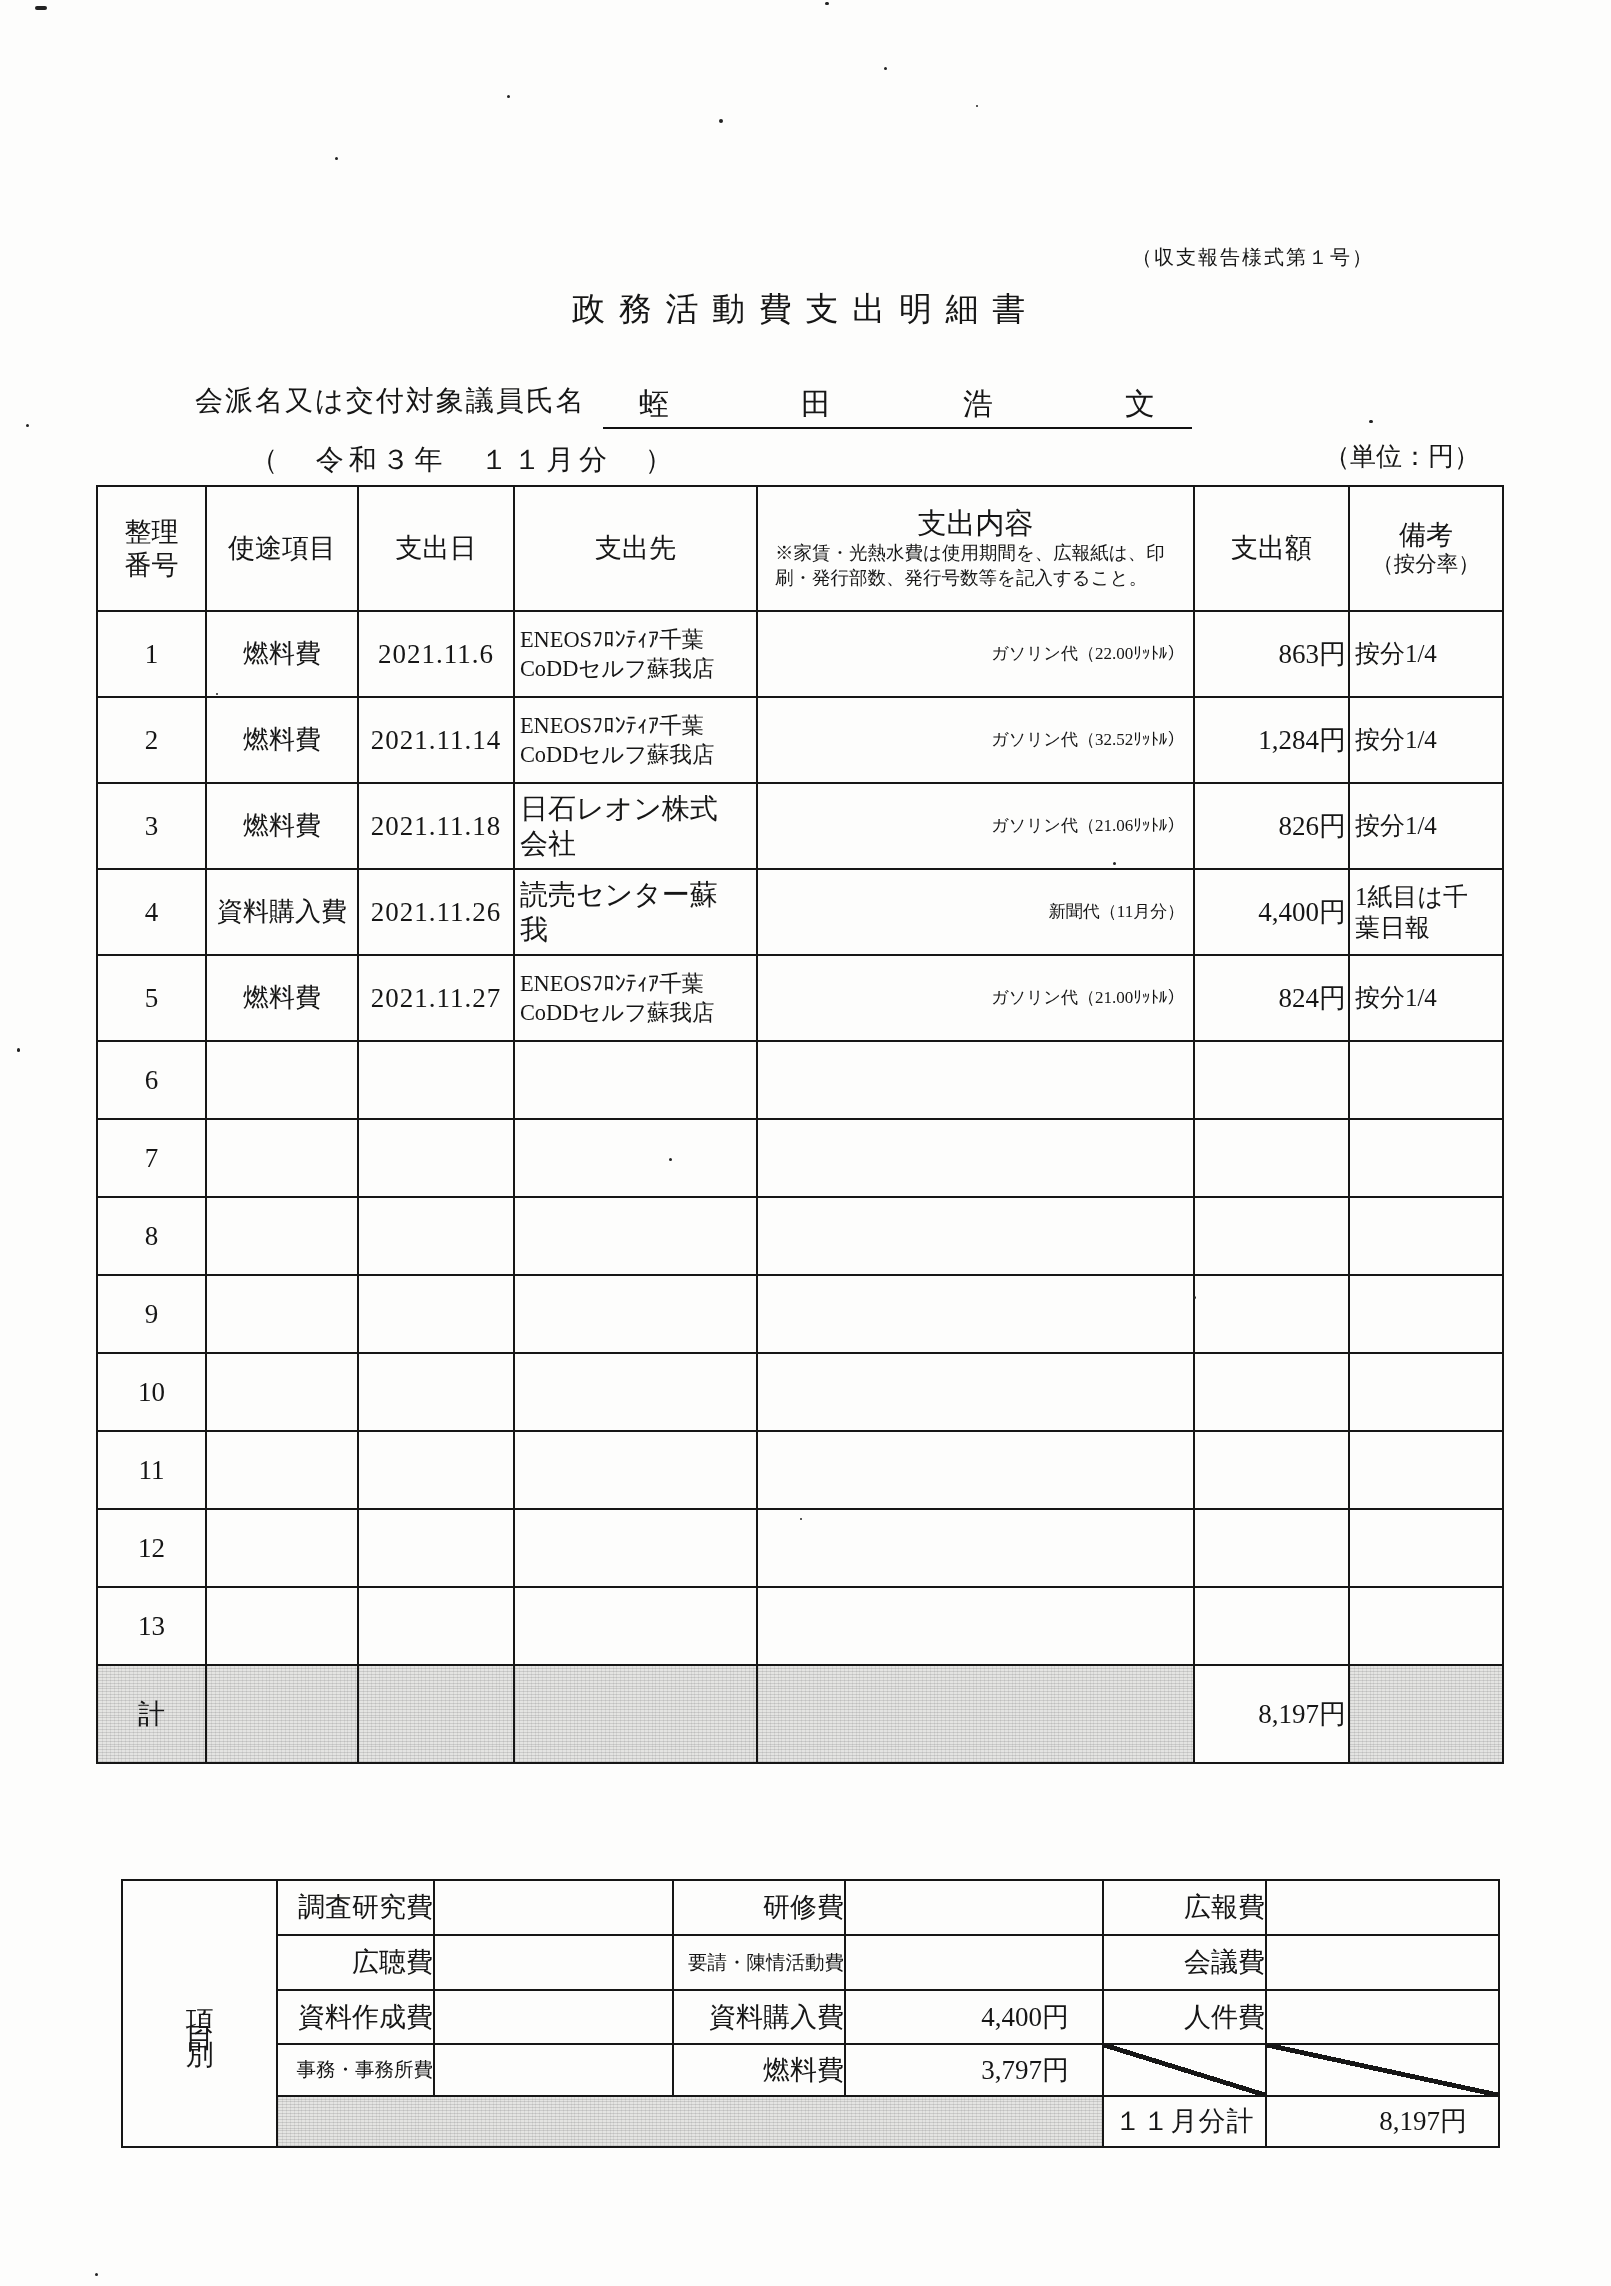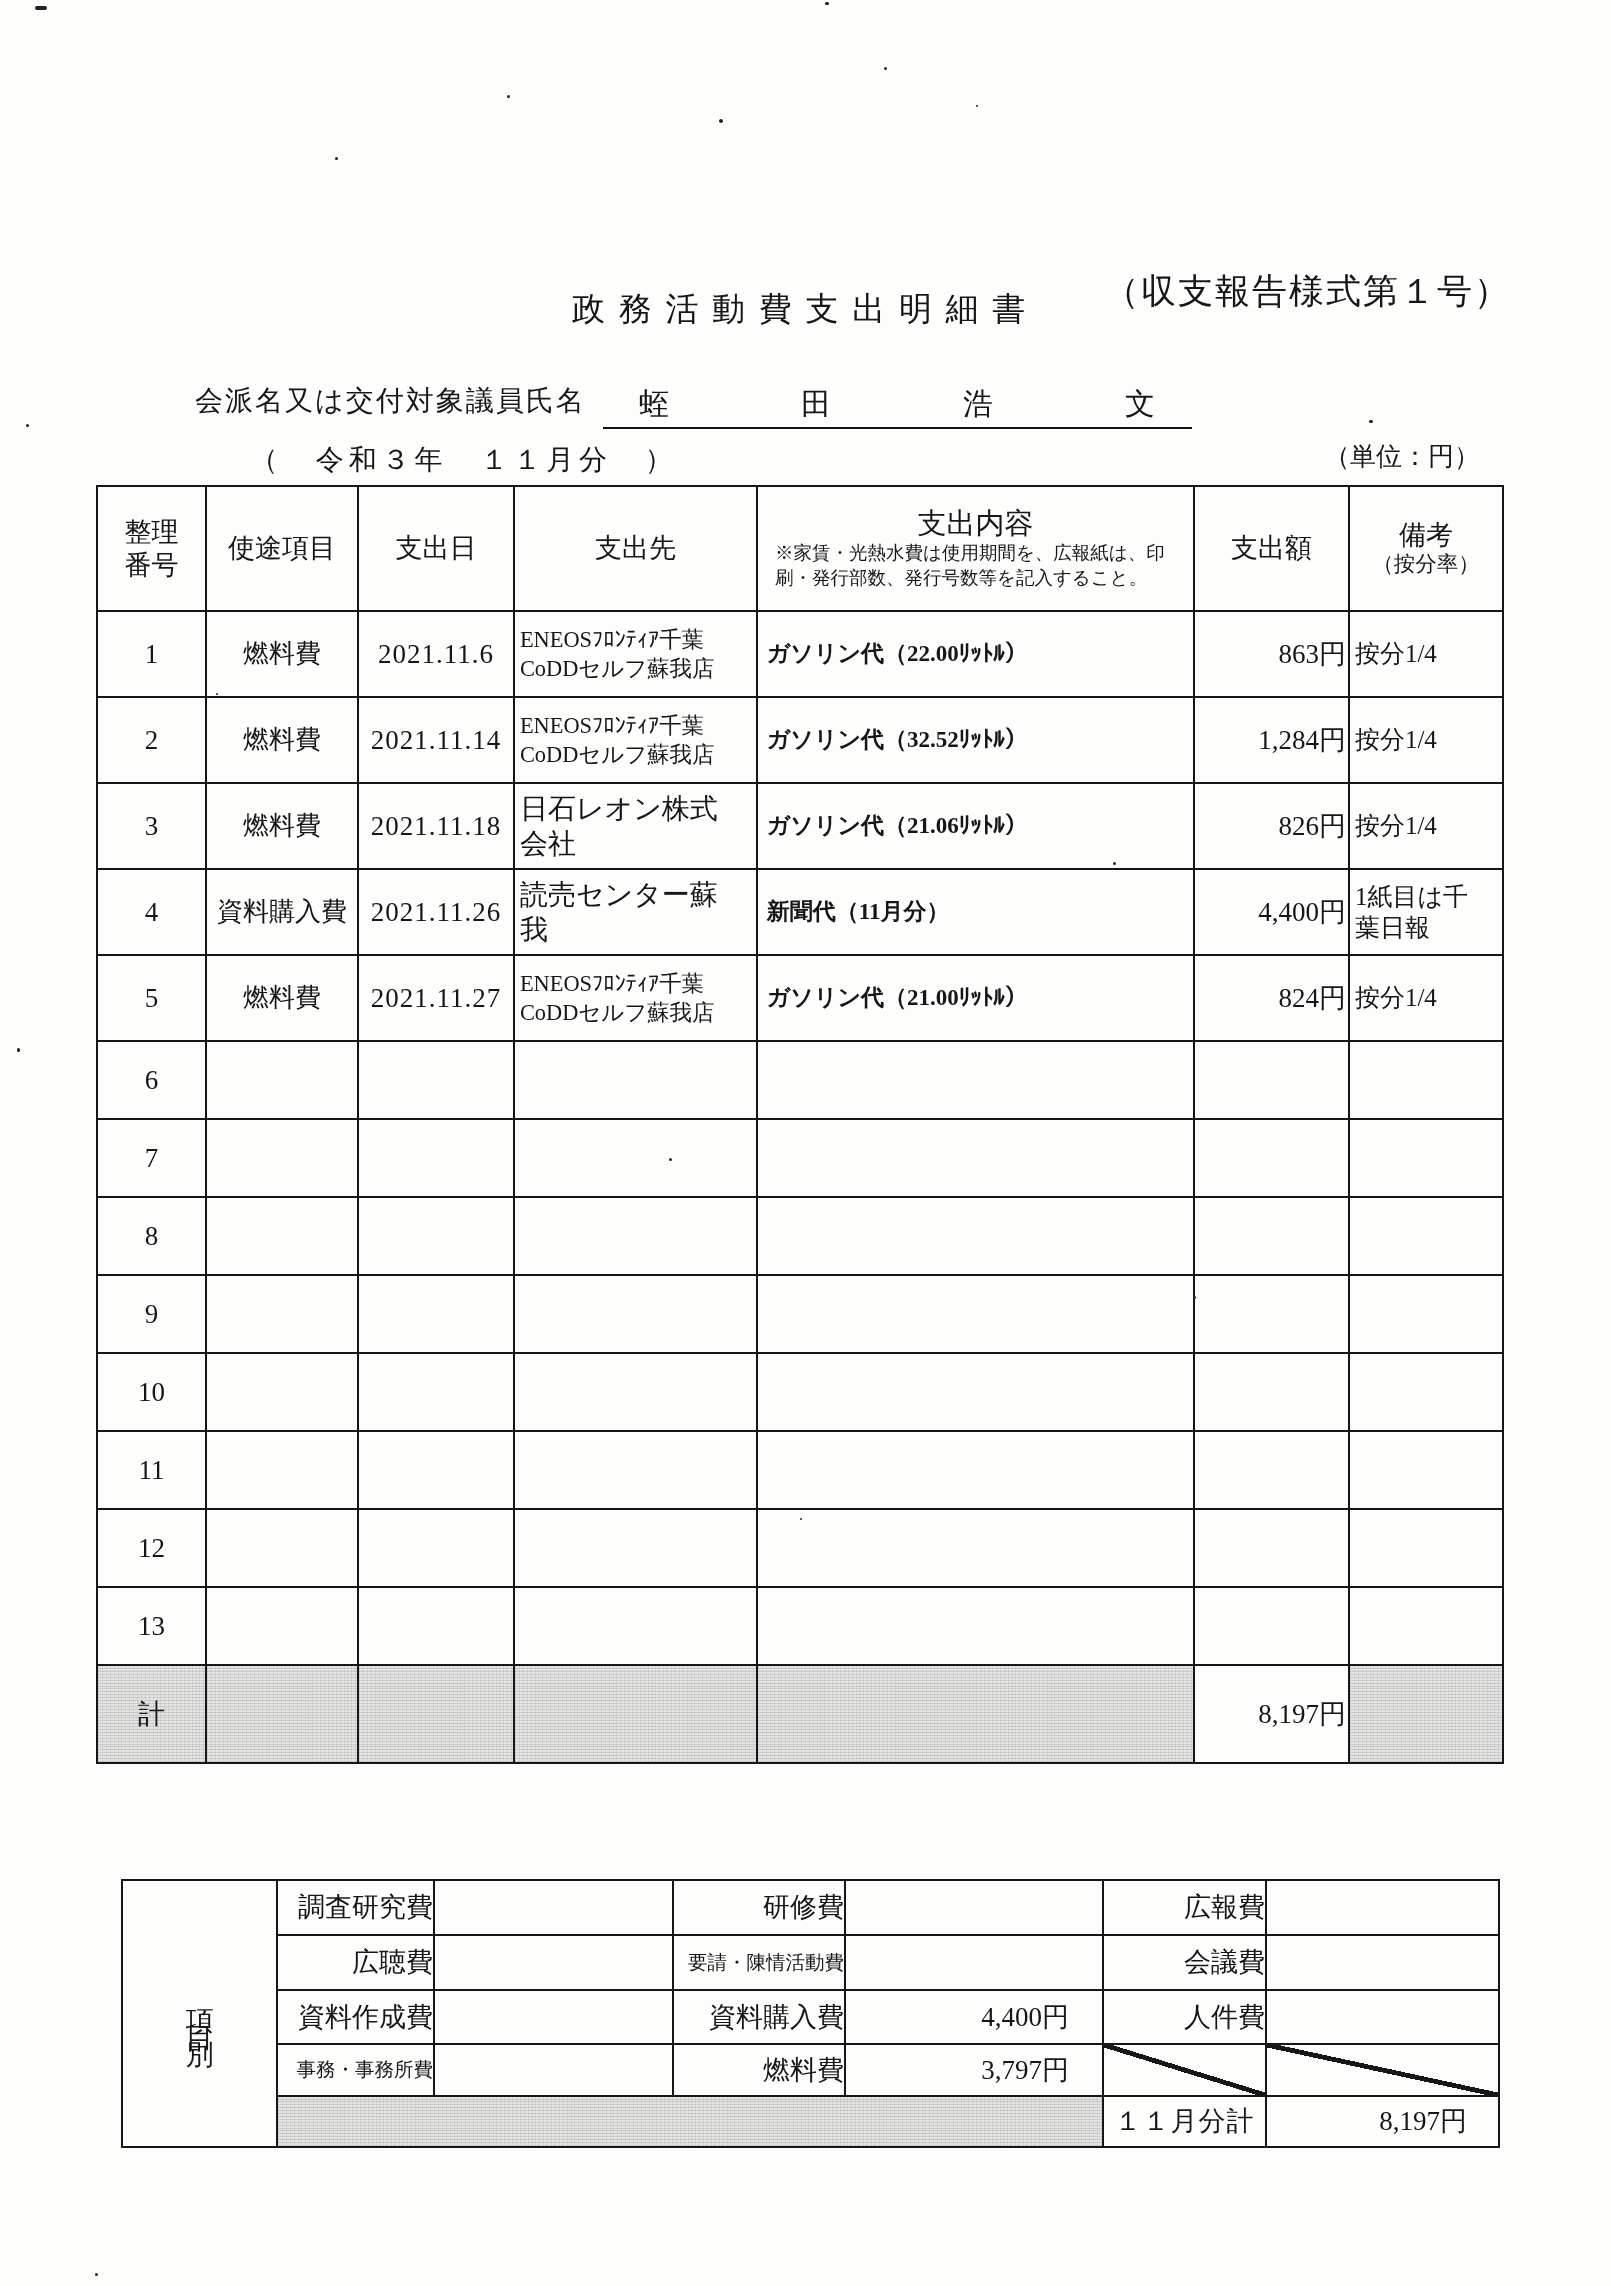--- a/index.html
+++ b/index.html
@@ -1,19 +1,19 @@
 <!DOCTYPE html>
 <html><head>
 <meta charset="utf-8">
 <style>
   html,body{margin:0;padding:0;background:#ffffff;}
   .page{position:relative;width:1611px;height:2287px;background:#fdfdfc;overflow:hidden;
         font-family:"Liberation Serif","DejaVu Serif",serif;color:#161616;}
 
-  .form-note{position:absolute;top:244px;left:1104px;font-size:35px;letter-spacing:2px;margin-top:24px;}
+  .form-note{position:absolute;top:244px;left:1132px;font-size:20px;letter-spacing:2px;}
   .doc-title{position:absolute;top:287px;left:0;width:100%;text-align:center;font-size:33px;letter-spacing:13.7px;}
   .name-label{position:absolute;top:382px;left:195px;font-size:28px;letter-spacing:2px;}
   .name-underline{position:absolute;top:388px;left:603px;width:589px;height:39px;border-bottom:2.9px solid #111;}
   .name-value{position:absolute;top:384px;left:639px;font-size:30px;letter-spacing:51px;white-space:nowrap;}
   .period-line{position:absolute;top:441px;left:250px;font-size:28px;letter-spacing:4.9px;}
   .unit-note{position:absolute;top:439px;left:1324px;font-size:26px;}
 
   table{border-collapse:collapse;table-layout:fixed;}
   td,th{border:2px solid #161616;vertical-align:middle;overflow:hidden;line-height:1.2;
         font-weight:normal;padding:0;}
@@ -28,21 +28,21 @@
   .h-cell{font-size:27px;text-align:center;white-space:pre-line;}
   .h-desc-title{font-size:29px;text-align:center;margin-bottom:0;}
   .h-desc-note{font-size:18.5px;text-align:left;line-height:1.35;padding:0 17px;}
   .h-sub{display:block;font-size:21.5px;}
 
   .c-no{font-size:27px;text-align:center;}
   .c-cat{font-size:26px;text-align:center;}
   .c-date{font-size:27px;text-align:center;letter-spacing:1px;}
   .c-payee{font-size:22.4px;text-align:left;padding:2px 4.9px;line-height:1.3;white-space:pre-line;}
   .c-payee-lg{font-size:28px;line-height:1.25;}
-  .c-desc{font-size:23px;text-align:left;padding:2px 8.8px;font-weight:bold;}
+  .c-desc{font-size:17px;text-align:right;padding:2px 8.8px;}
   .c-amt{font-size:27px;text-align:right;padding-right:2px;}
   .c-rem{font-size:25px;text-align:left;padding:2px 4.9px;line-height:1.25;white-space:pre-line;}
 
   .noise{background-color:#e4e4e2;
          background-image:repeating-linear-gradient(0deg,rgba(40,40,40,.13) 0 1px,transparent 1px 2.9px),
                           repeating-linear-gradient(90deg,rgba(40,40,40,.08) 0 1px,transparent 1px 3.9px);}
 
   .summary-table{position:absolute;top:1879px;left:121px;width:1377px;border:2.9px solid #161616;}
   .side-cell{text-align:center;}
   .vertical{writing-mode:vertical-rl;text-orientation:upright;font-size:28px;letter-spacing:15.6px;}

